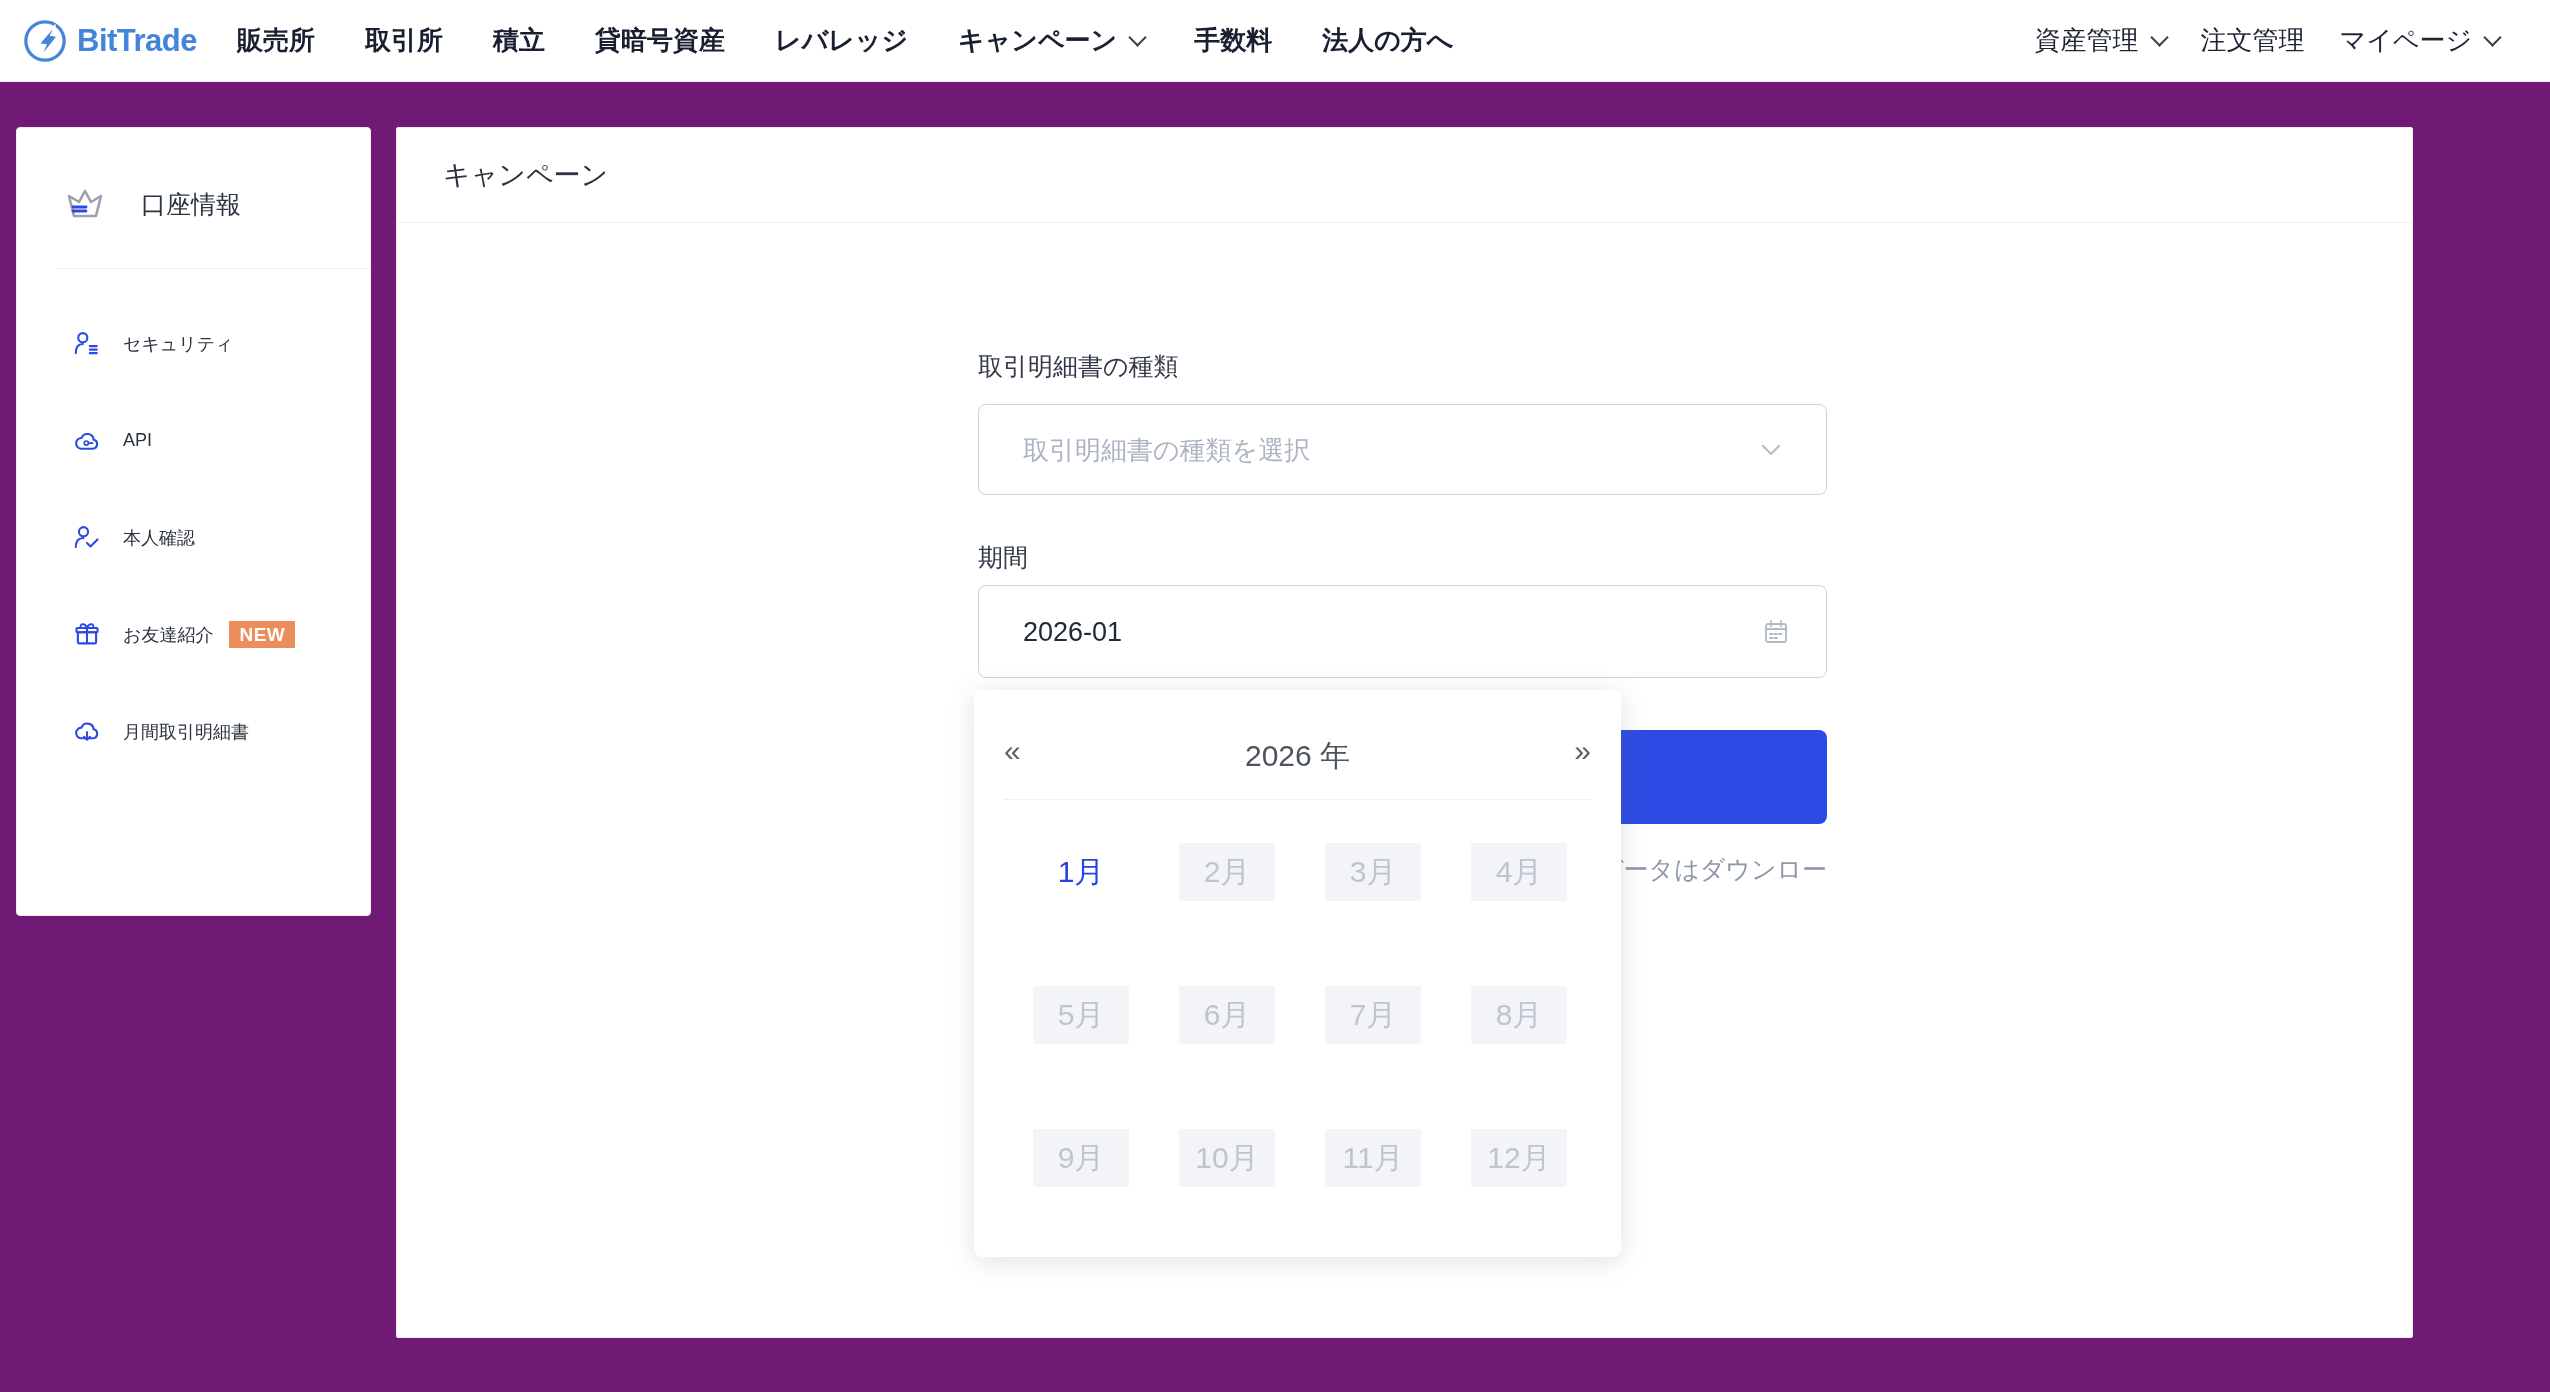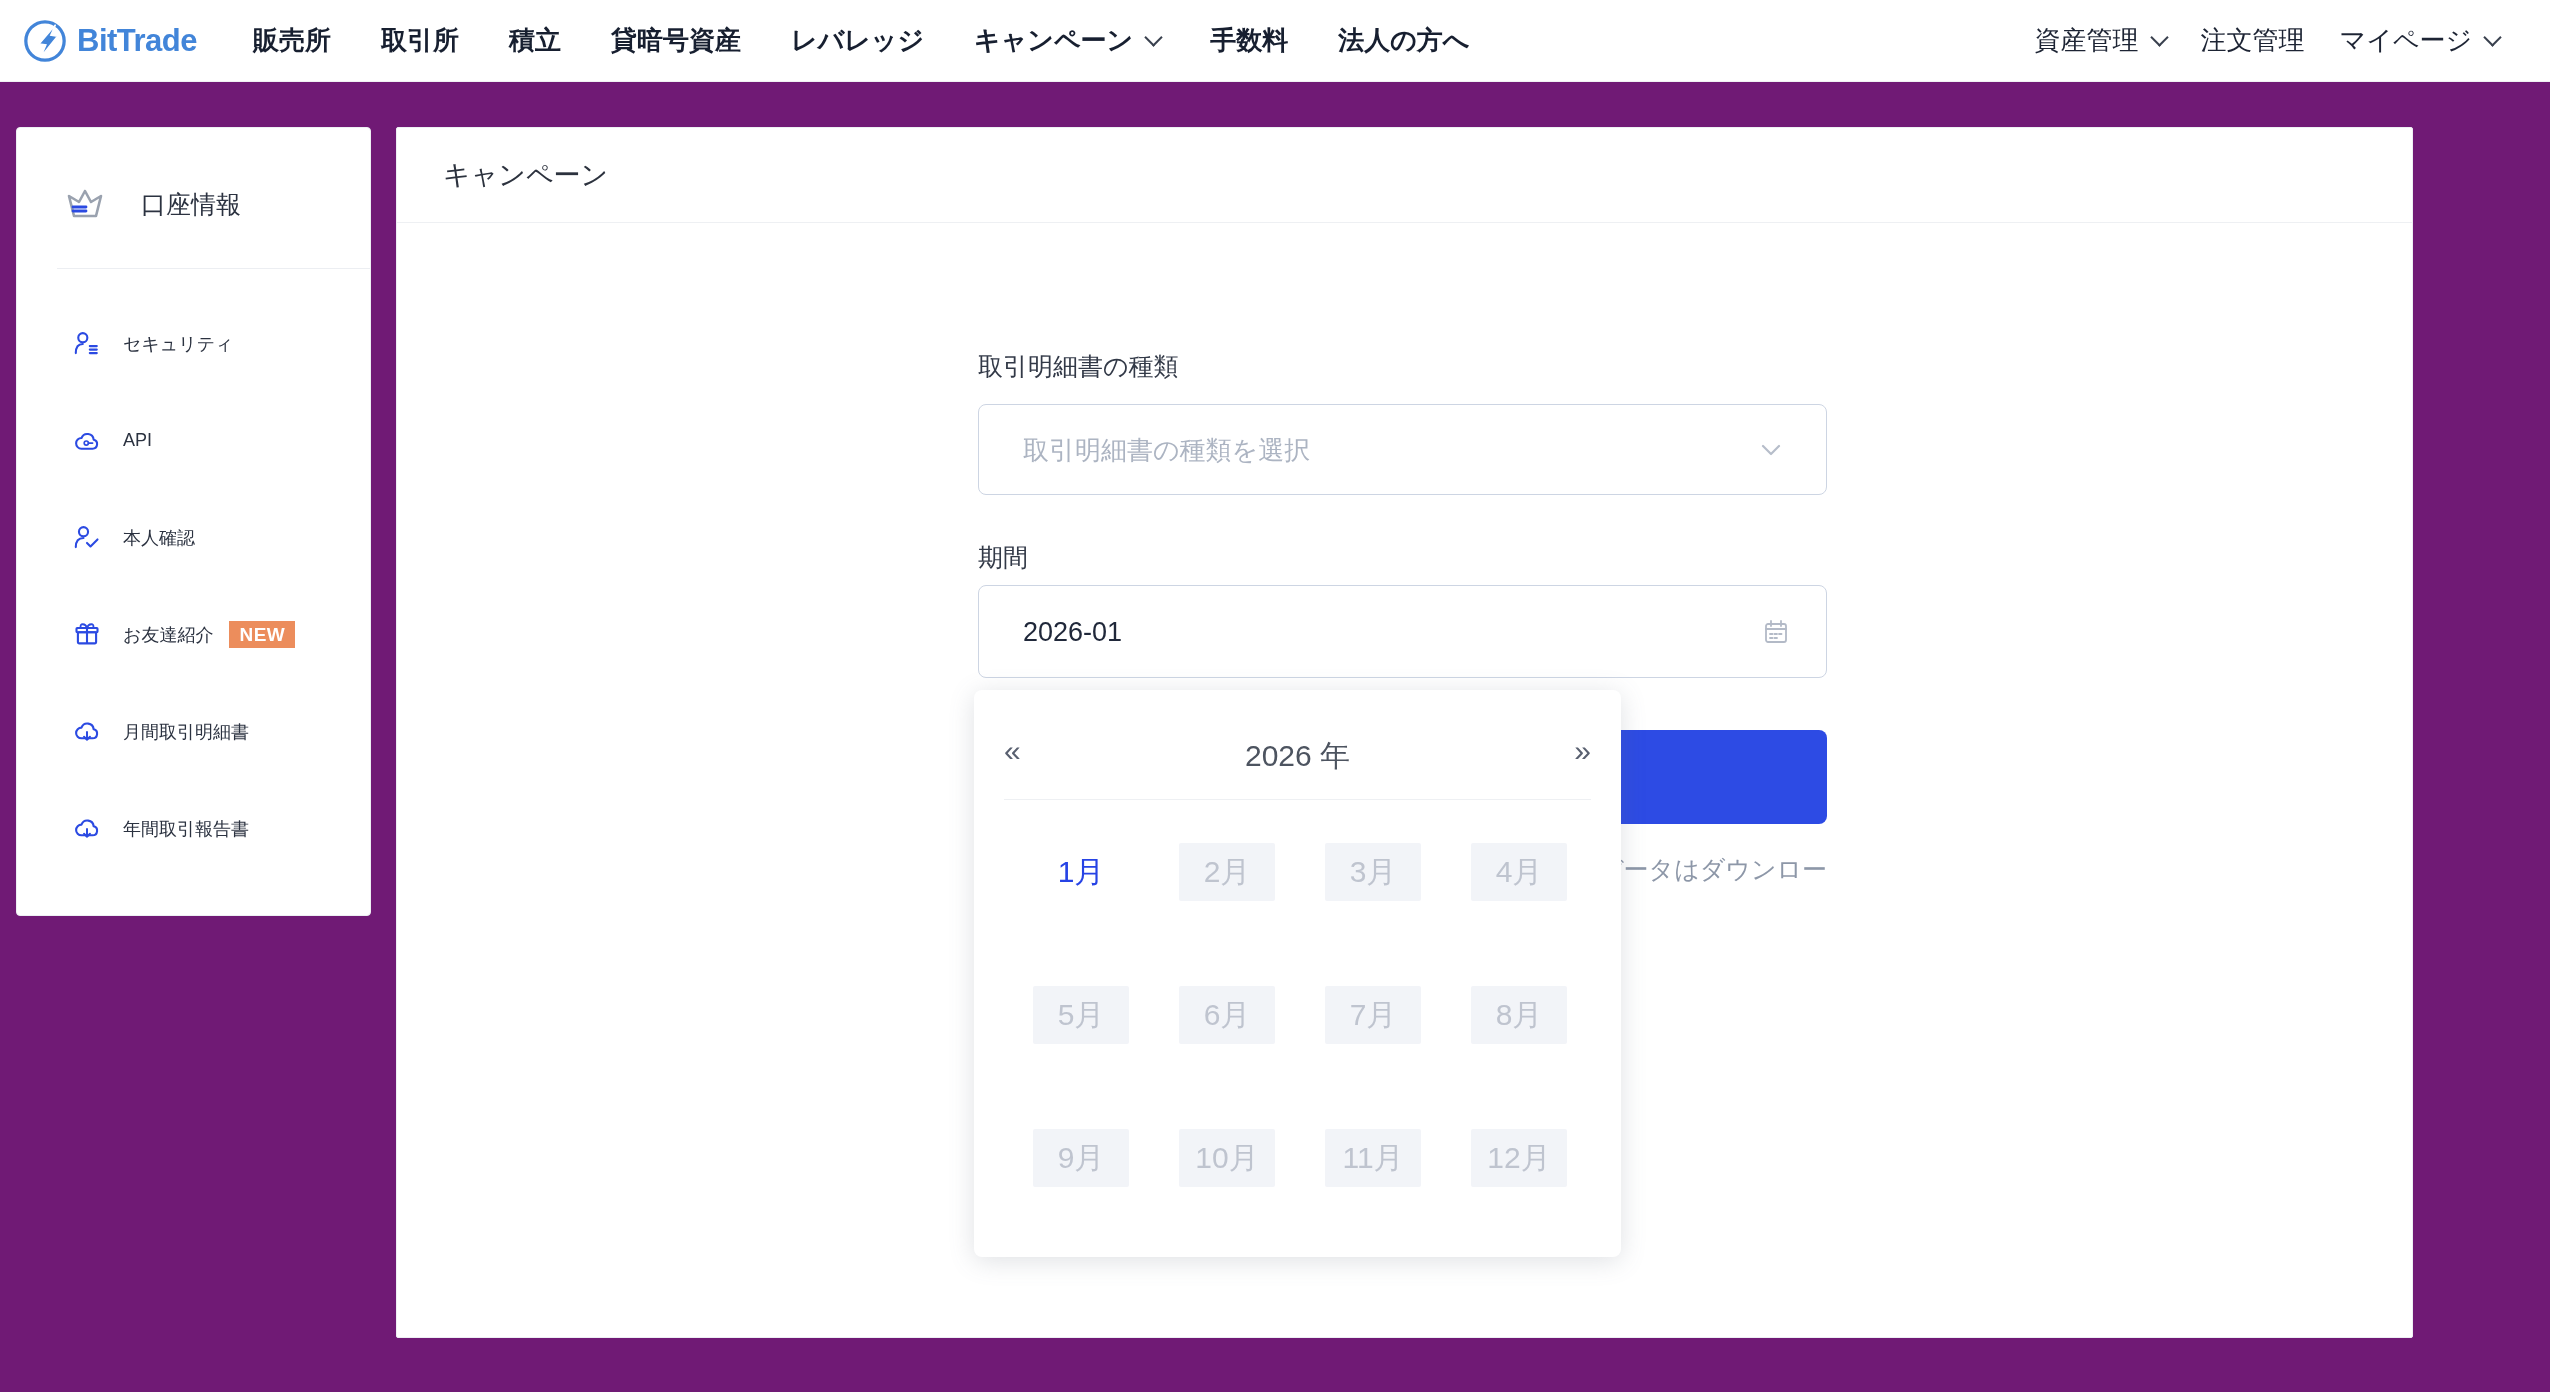--- a/index.html
+++ b/index.html
@@ -5,21 +5,21 @@
   html,body{margin:0;padding:0;}
   body{font-family:"Liberation Sans","DejaVu Sans",sans-serif;background:#f4f5f8;}
   .page{position:relative;width:2550px;height:1392px;background:#701a75;overflow:hidden;}
 
   
   .topbar{position:absolute;left:0;top:0;width:2550px;height:82px;background:#ffffff;
     border-bottom:1px solid #f0f1f4;display:flex;align-items:center;padding-left:22px;box-sizing:border-box;}
   .logo{display:flex;align-items:center;cursor:pointer;}
   .logo-mark{width:46px;height:46px;}
   .logo-text{margin-left:9px;font-size:31px;font-weight:700;color:#4285d9;letter-spacing:-0.5px;}
-  .main-nav{display:flex;align-items:center;gap:50px;margin-left:56px;}
+  .main-nav{display:flex;align-items:center;gap:50px;margin-left:40px;}
   .main-nav .nav-item{font-size:26px;font-weight:700;color:#171f30;display:flex;align-items:center;cursor:pointer;white-space:nowrap;}
   .user-nav{display:flex;align-items:flex-end;gap:35px;margin-left:auto;padding-right:51px;}
   .user-nav .nav-item{font-size:26px;font-weight:500;color:#1d2434;display:flex;align-items:center;cursor:pointer;white-space:nowrap;}
   .chev{display:inline-block;width:11px;height:11px;border-right:2.5px solid #39404e;border-bottom:2.5px solid #39404e;
     transform:rotate(45deg);margin-left:14px;margin-top:-6px;}
 
   
   .sidebar{position:absolute;left:16px;top:127px;width:355px;height:789px;background:#fff;
     border:1px solid #edeff3;border-radius:4px;box-sizing:border-box;}
   .account-row{display:flex;align-items:center;padding:52px 0 0 44px;}
@@ -171,27 +171,20 @@
         </svg>
         <span class="s-label">お友達紹介</span>
         <span class="badge-new">NEW</span>
       </li>
       <li class="side-item">
         <svg class="s-icon" viewBox="0 0 40 40">
           <path d="M12 29 h16 a6.5 6.5 0 0 0 1.5-12.8 a9 9 0 0 0-17.4-2.4 A7 7 0 0 0 12 29 z" fill="none" stroke="#2b4ae2" stroke-width="3" stroke-linejoin="round"></path>
           <path d="M20 20 v11 M15.8 26.8 L20 31 l4.2-4.2" fill="none" stroke="#2b4ae2" stroke-width="2.8" stroke-linecap="round" stroke-linejoin="round"></path>
         </svg>
         <span class="s-label">月間取引明細書</span>
-      </li>
-      <li class="side-item">
-        <svg class="s-icon" viewBox="0 0 40 40">
-          <path d="M12 29 h16 a6.5 6.5 0 0 0 1.5-12.8 a9 9 0 0 0-17.4-2.4 A7 7 0 0 0 12 29 z" fill="none" stroke="#2b4ae2" stroke-width="3" stroke-linejoin="round"></path>
-          <path d="M20 20 v11 M15.8 26.8 L20 31 l4.2-4.2" fill="none" stroke="#2b4ae2" stroke-width="2.8" stroke-linecap="round" stroke-linejoin="round"></path>
-        </svg>
-        <span class="s-label">年間取引報告書</span>
       </li>
     </ul>
   </aside>
 
   <main class="main-card">
     <div class="card-title-bar">
       <span class="card-title">キャンペーン</span>
     </div>
 
     <div class="field-label label-type">取引明細書の種類</div>

